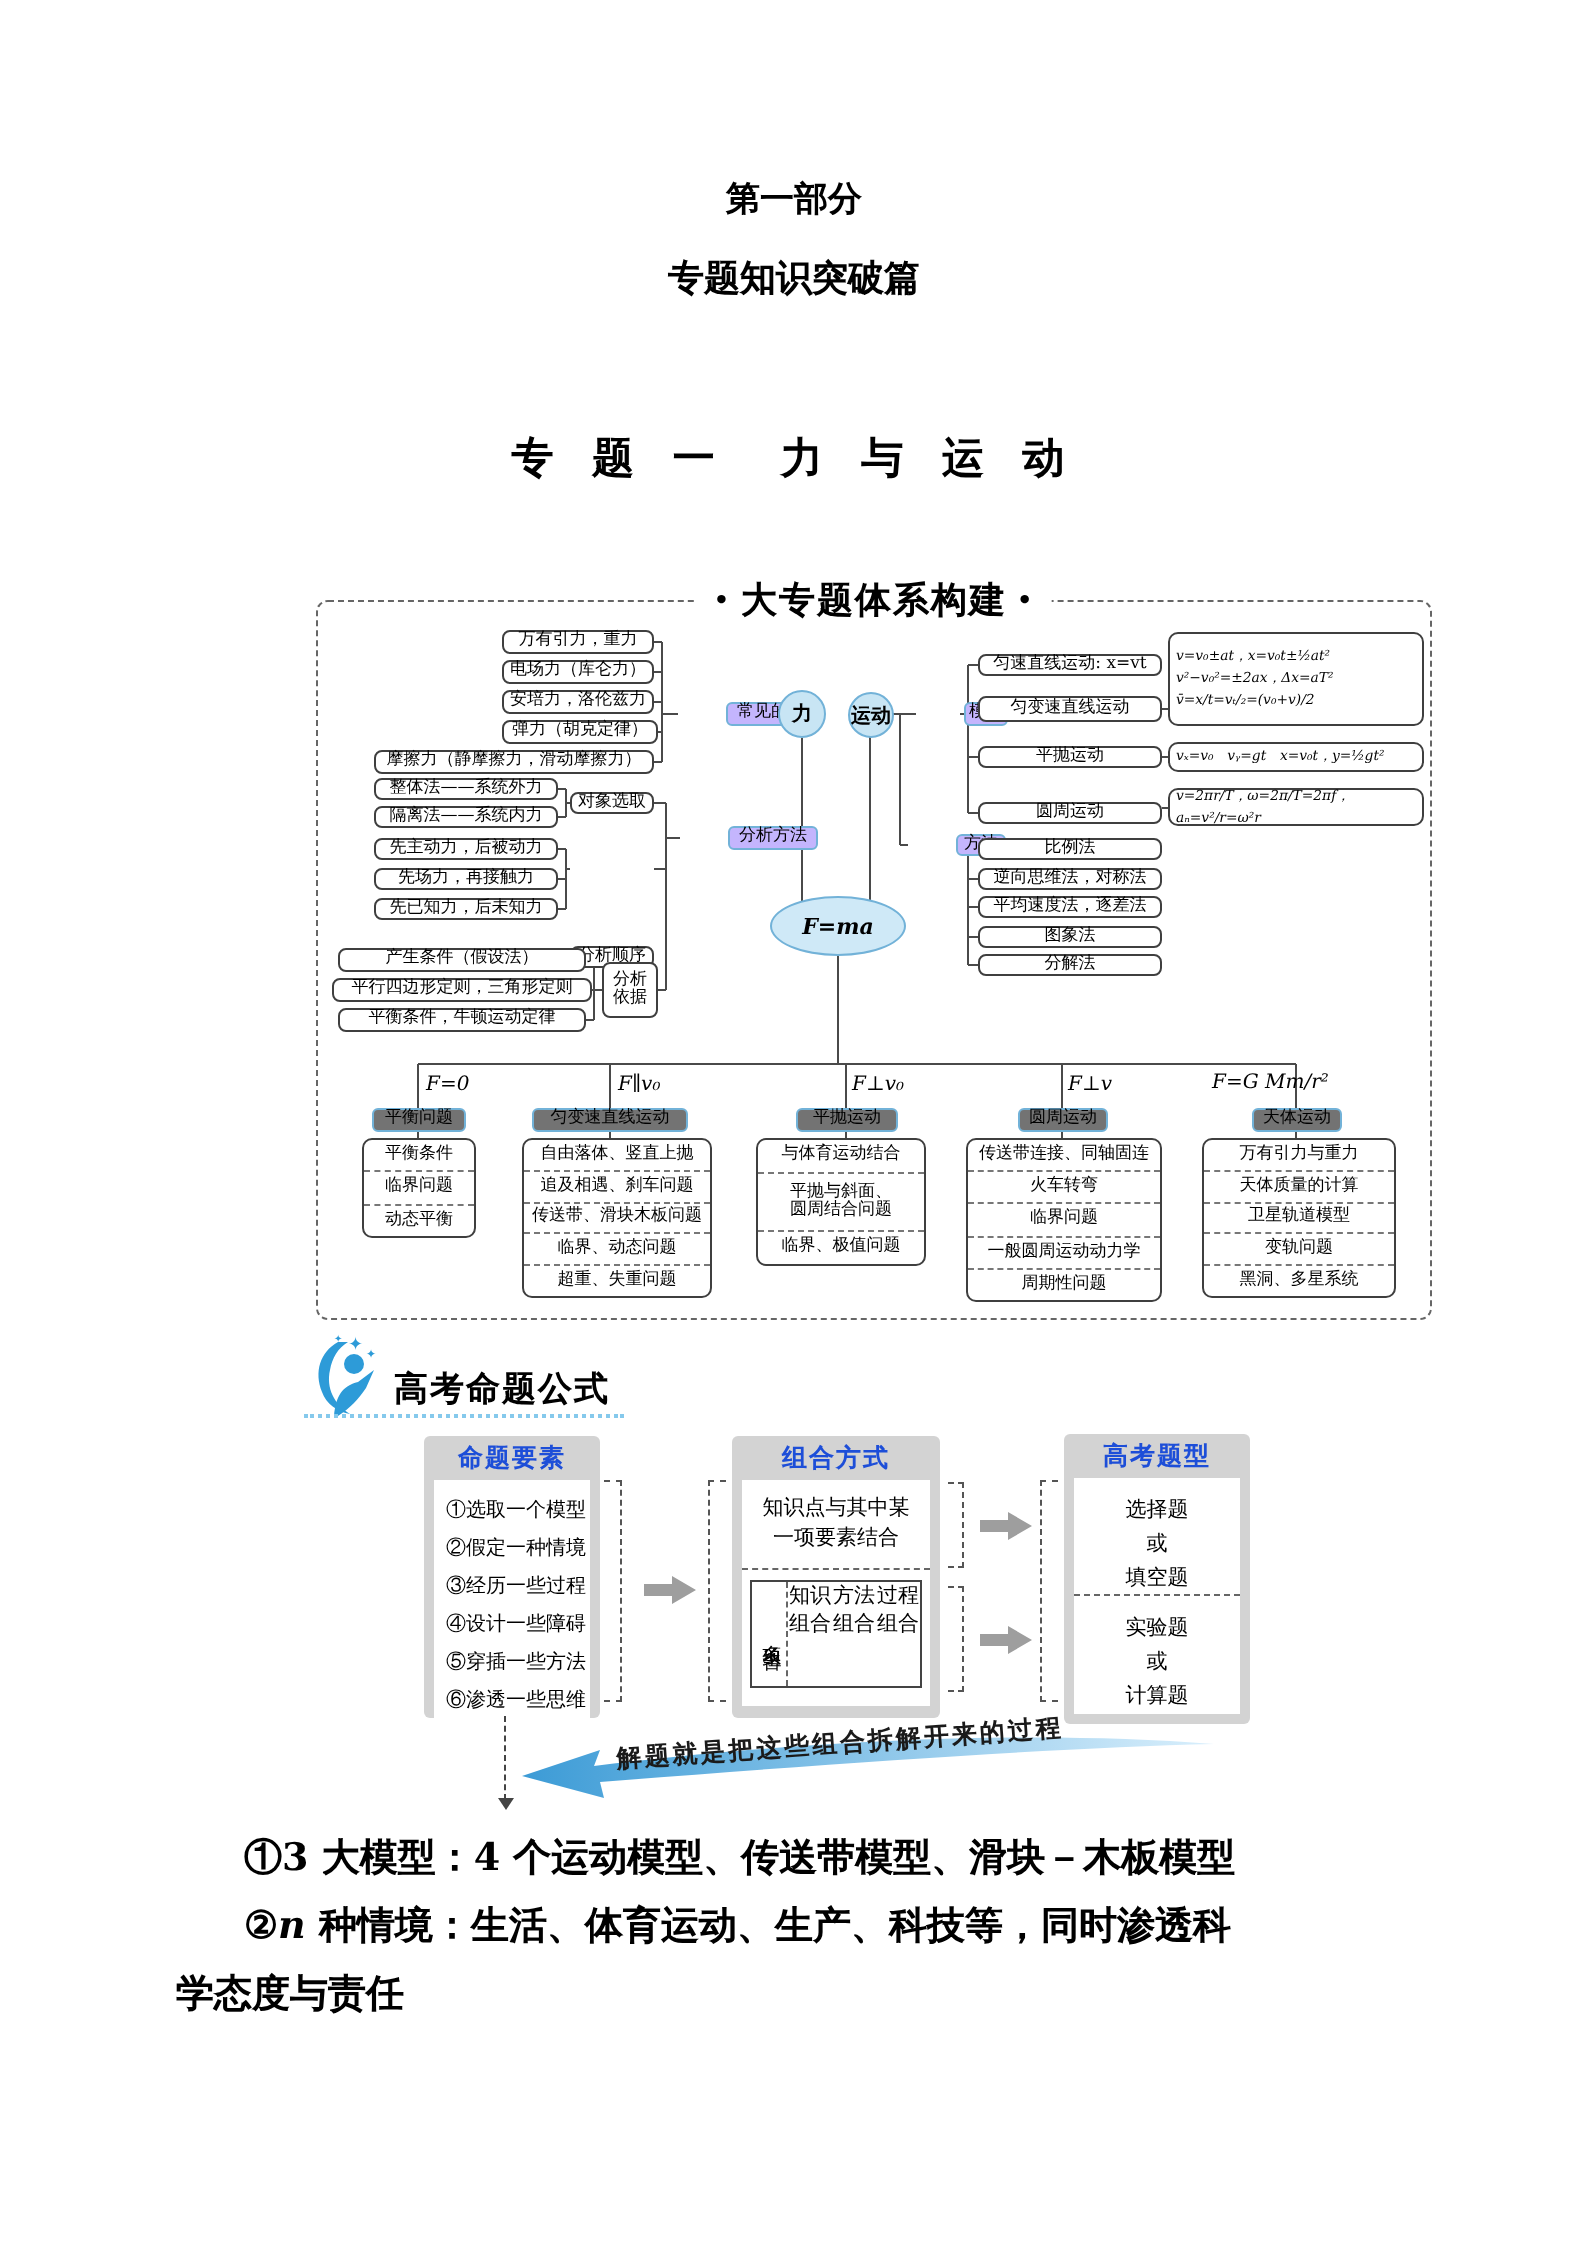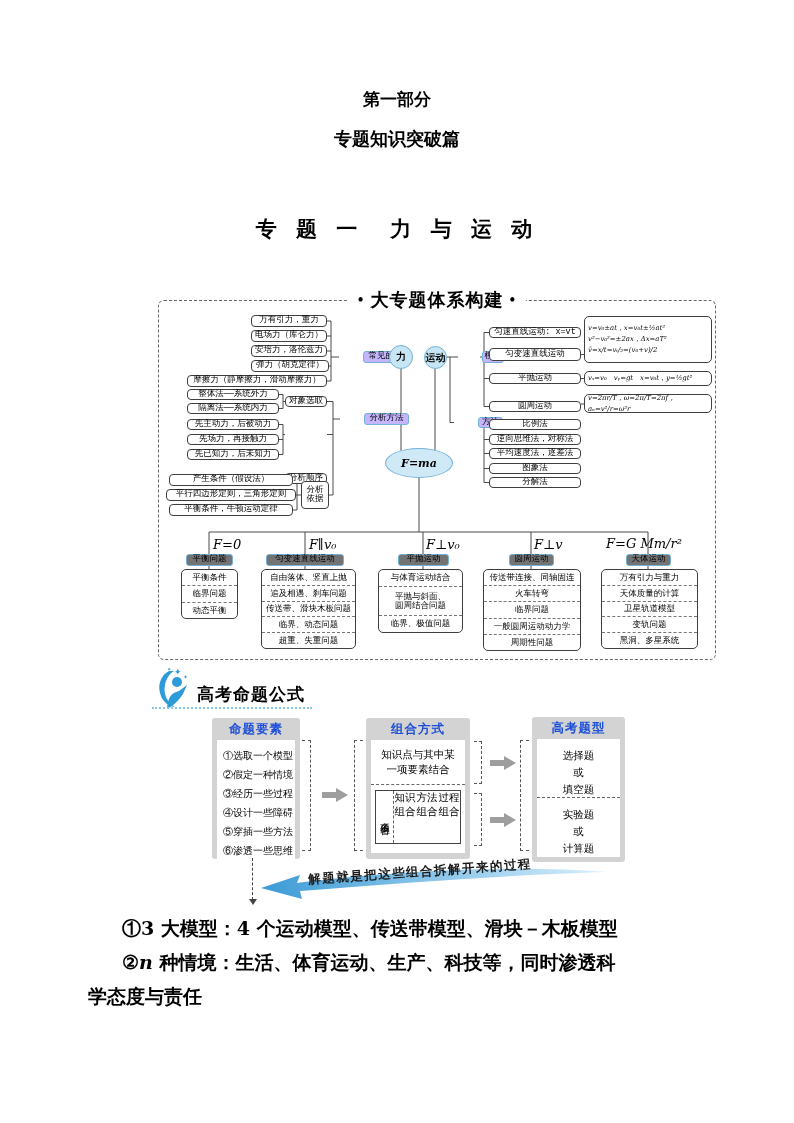--- a/index.html
+++ b/index.html
@@ -17,30 +17,30 @@
   
   .mindmap{left:158px;top:300px;width:558px;height:360px;
            border:1px dashed #666;border-radius:6px;}
   .mm-header{position:absolute;top:-13px;left:50%;transform:translateX(-50%);
              background:#fff;padding:0 4px;font-size:18px;font-weight:bold;
              letter-spacing:1px;white-space:nowrap;}
   .mm-header .blt{font-size:12px;vertical-align:2px;padding:0 5px;}
   .mm-lines{position:absolute;left:0;top:0;pointer-events:none;}
   .box,.hub,.bhead{position:absolute;display:flex;align-items:center;justify-content:center;
        text-align:right;font-size:8.5px;line-height:1.1;box-sizing:border-box;
-       background:#fff;border:1px solid #3f3f3f;border-radius:4px;padding:0 1px;font-family:Liberation Mono, monospace;}
+       background:#fff;border:1px solid #3f3f3f;border-radius:4px;padding:0 1px;}
   .hub{border-color:#72b2d8;background:#c4b5fd;border-radius:3px;margin-left:24px;}
   .bhead{border-color:#72b2d8;background:#737373;border-radius:3px;}
   .circle{position:absolute;display:flex;align-items:center;justify-content:center;
           border-radius:50%;background:#c8e5f4;border:1px solid #72b2d8;
           font-size:10px;font-weight:bold;box-sizing:border-box;}
   .ellipse{position:absolute;display:flex;align-items:center;justify-content:center;
            border-radius:50%;background:#cfe9f7;border:1px solid #72b2d8;
            font-size:11px;font-weight:bold;font-style:italic;box-sizing:border-box;}
-  .cond{position:absolute;font-size:13px;font-style:italic;white-space:nowrap;}
+  .cond{position:absolute;font-size:10px;font-style:italic;white-space:nowrap;}
   .fbox{position:absolute;border:1px solid #3f3f3f;border-radius:5px;background:#fff;
         font-size:6.9px;font-style:italic;line-height:1.55;display:flex;flex-direction:column;
         justify-content:center;padding:1px 3px;box-sizing:border-box;white-space:pre-line;}
   .lbox{position:absolute;border:1px solid #3f3f3f;border-radius:5px;background:#fff;
         display:flex;flex-direction:column;box-sizing:border-box;overflow:hidden;}
   .lrow{flex:1;display:flex;align-items:center;justify-content:center;text-align:center;
         font-size:8.5px;line-height:1.1;padding:0 1px;}
   .lrow + .lrow{border-top:1px dashed #777;}
   .lrow.tall{flex:1.8;}
 

